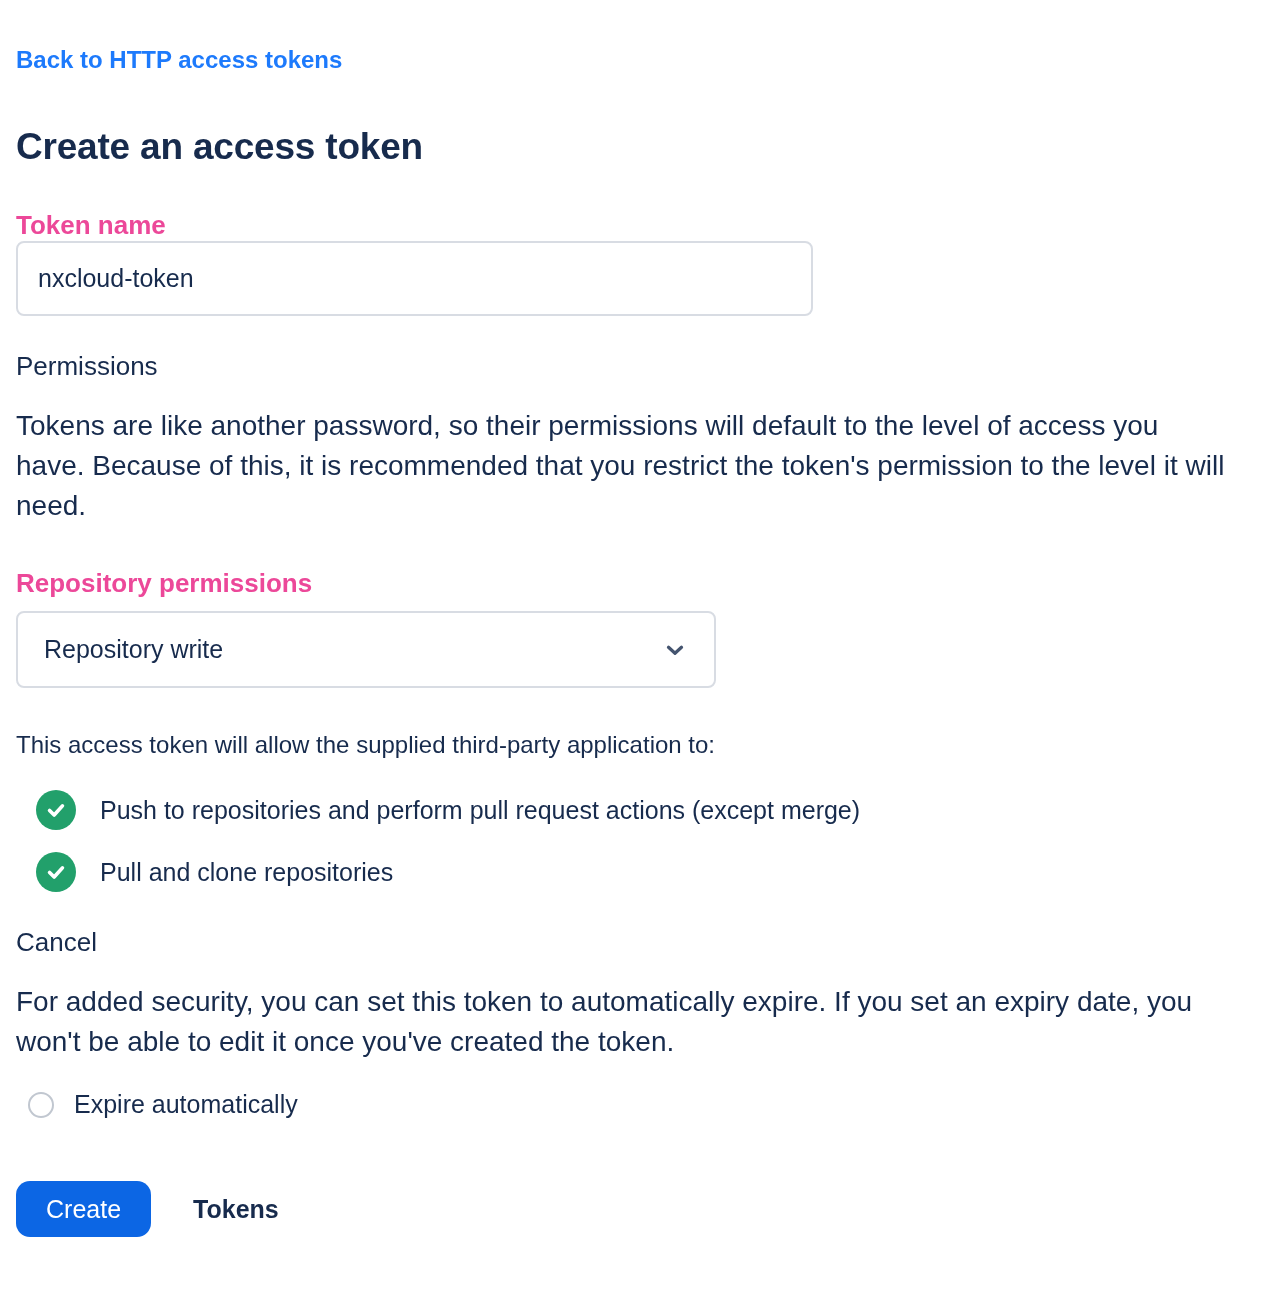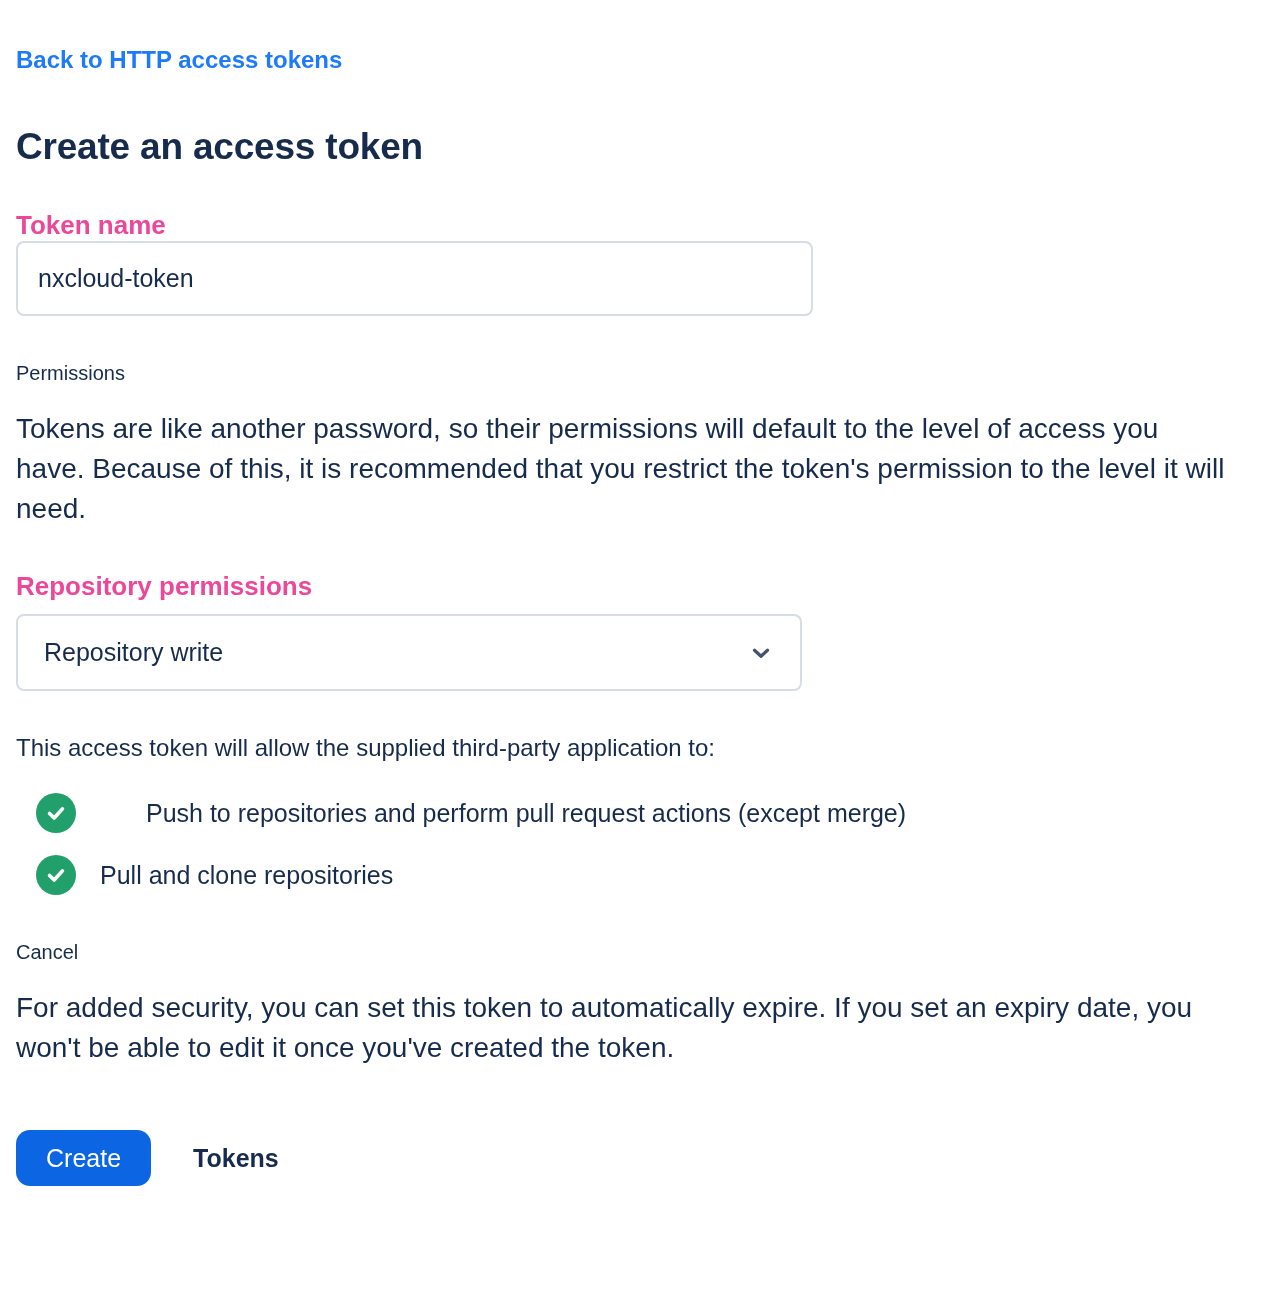--- a/index.html
+++ b/index.html
@@ -43,35 +43,35 @@
     border: 2px solid #D8DCE3;
     border-radius: 8px;
     background: #ffffff;
     font-family: "Liberation Sans", sans-serif;
     font-size: 25px;
     color: #172B4D;
     padding: 0 20px;
     outline: none;
   }
   h2.section-heading {
-    margin-top: 46px;
-    font-size: 20px;
+    margin-top: 35px;
+    font-size: 26px;
     font-weight: 500;
     color: #172B4D;
   }
   p.body-text {
     margin-top: 24px;
     font-size: 28px;
     line-height: 40px;
     color: #172B4D;
     max-width: 1216px;
   }
   .select-box {
     margin-top: 12px;
-    width: 786px;
+    width: 700px;
     height: 77px;
     border: 2px solid #D8DCE3;
     border-radius: 8px;
     background: #ffffff;
     display: flex;
     align-items: center;
     justify-content: space-between;
     padding: 0 26px;
     font-size: 25px;
     color: #172B4D;
@@ -86,21 +86,21 @@
   ul.capability-list {
     list-style: none;
     margin-top: 28px;
   }
   ul.capability-list li {
     display: flex;
     align-items: center;
     margin-top: 22px;
     margin-left: 20px;
   }
-  ul.capability-list li:first-child { margin-top: 0; gap: 46px; }
+  ul.capability-list li:first-child { margin-top: 0; }
   .check-circle {
     flex: 0 0 auto;
     width: 40px;
     height: 40px;
     border-radius: 50%;
     background: #22A06B;
     display: flex;
     align-items: center;
     justify-content: center;
   }
@@ -221,20 +221,24 @@
       </span>
       <span class="capability-text">Pull and clone repositories</span>
     </li>
   </ul>
 
   <h2 class="section-heading">Cancel</h2>
 
   <p class="body-text">For added security, you can set this token to automatically expire. If you set an expiry date, you won't be able to edit it once you've created the token.</p>
 
   <div class="radio-group">
+    <div class="radio-row">
+      <span class="radio-circle"></span>
+      <span class="radio-label">Expire automatically</span>
+    </div>
   </div>
 
   <div class="actions">
     <button class="btn-primary">Create</button>
     <button class="btn-subtle">Tokens</button>
   </div>
 
 </div>
 
 </body></html>

